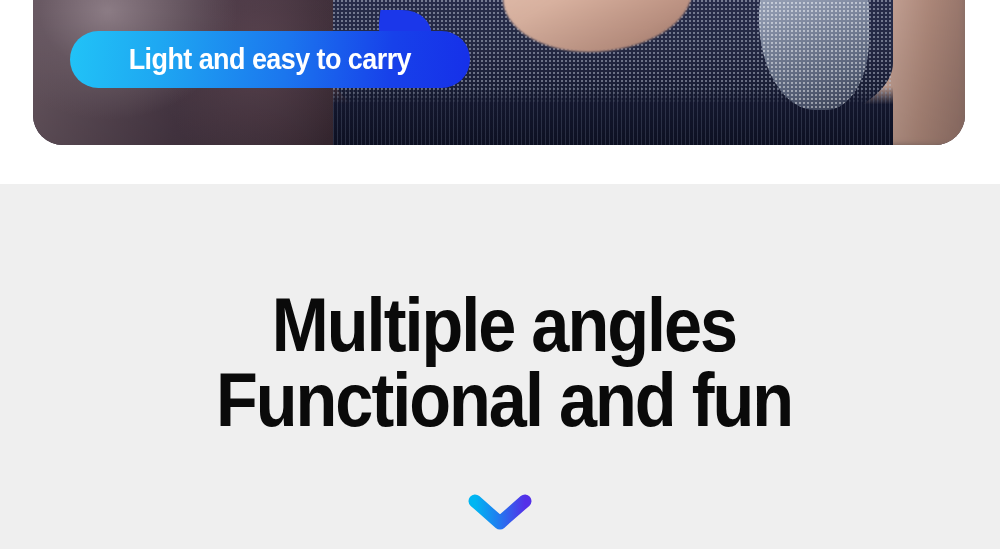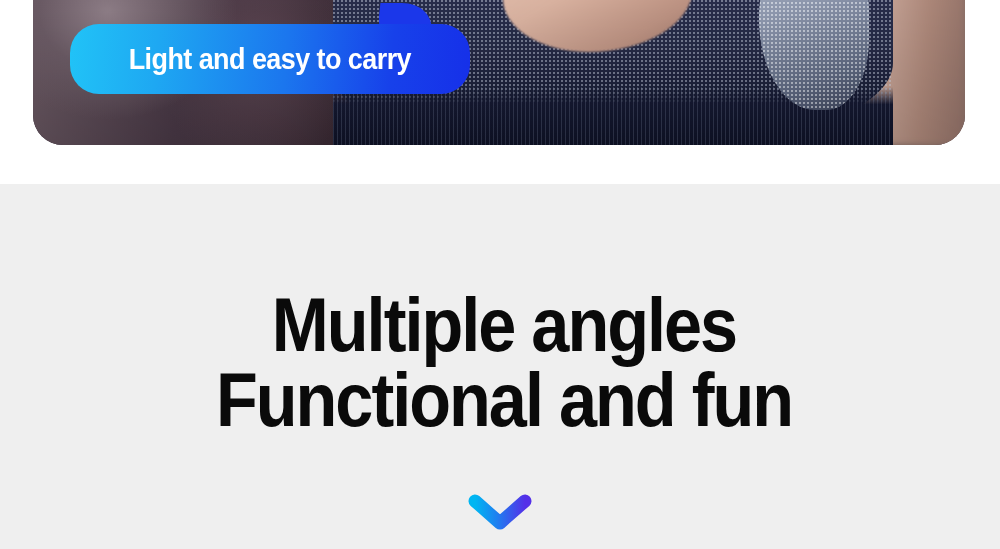--- a/index.html
+++ b/index.html
@@ -125,23 +125,23 @@
   .photo-vignette {
     position: absolute;
     inset: 0;
     background: linear-gradient(180deg, rgba(0,0,0,0.18) 0%, rgba(0,0,0,0) 26%, rgba(0,0,0,0.10) 100%);
   }
 
   
   .badge-wrap {
     position: absolute;
     left: 70px;
-    top: 24px;
+    top: 31px;
     width: 400px;
-    height: 70px;
+    height: 57px;
   }
   .badge-tail {
     position: absolute;
     right: 38px;
     top: -21px;
     width: 54px;
     height: 46px;
     background: #1b37ea;
     border-radius: 0 60% 0 70%;
     transform: skewX(-6deg);

